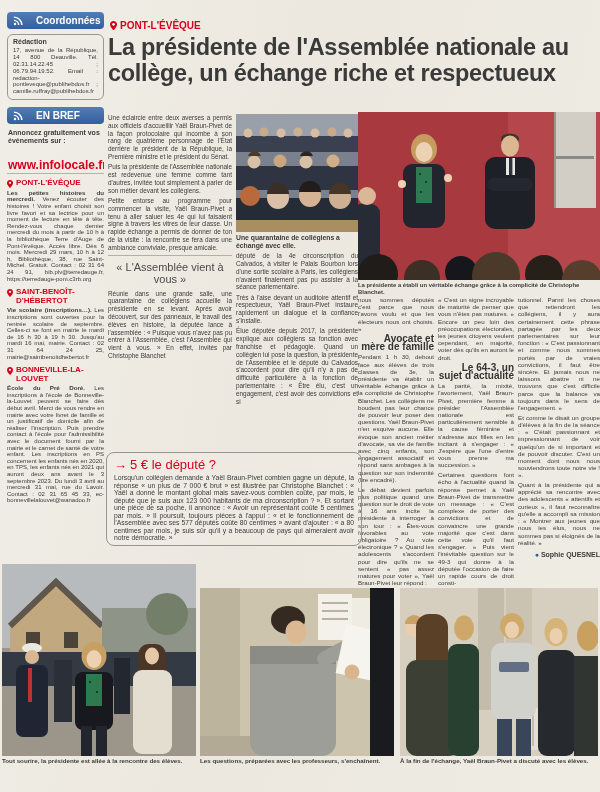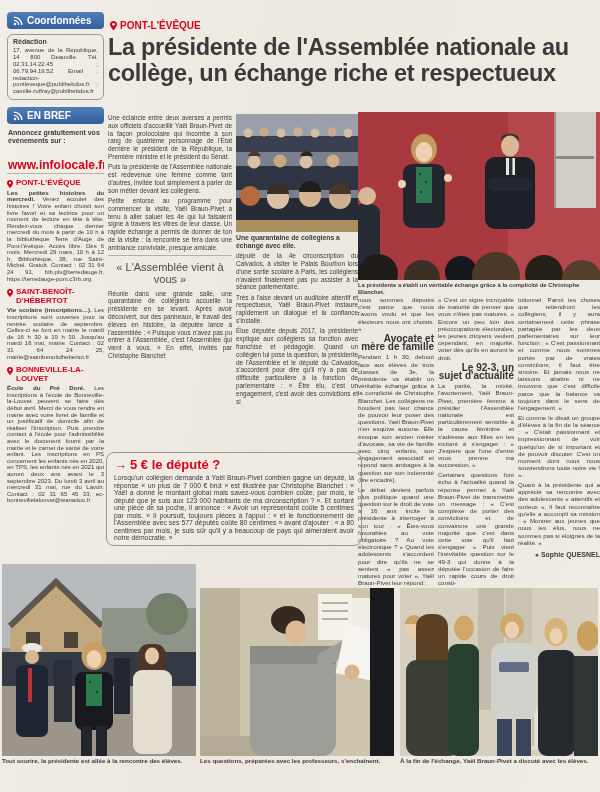--- a/index.html
+++ b/index.html
@@ -1,21 +1,21 @@
 <!DOCTYPE html>
 <html lang="fr"><head>
 <meta charset="utf-8">
 <style>
   html,body{margin:0;padding:0}
   .page{position:relative;width:600px;height:792px;overflow:hidden;
     background:linear-gradient(100deg,#f1eee7 0%,#ece8df 45%,#efece3 100%);
     font-family:"Liberation Sans",sans-serif;color:#3b3b3b}
   
   .sb{position:absolute;left:7px;top:12px;width:97px;height:548px;overflow:hidden}
-  .sb-bar{display:flex;align-items:center;gap:4px;background:linear-gradient(#527db6,#335f9e);
+  .sb-bar{display:flex;align-items:center;gap:13px;background:linear-gradient(#527db6,#335f9e);
     color:#fff;font-weight:bold;font-size:10px;padding:3px 6px;border-radius:4px;margin-bottom:5px}
   .sb-bar svg{width:10px;height:10px;flex:none}
   .sb-box{border:1px solid #9a988f;border-radius:6px;padding:4px 5px;font-size:6px;line-height:6.9px;
     text-align:justify;margin-bottom:7px}
   .sb-box b{font-size:7px;display:block;margin-bottom:1px}
   .promo{font-size:7px;line-height:8px;font-weight:bold;margin:2px 1px 4px}
   .promo .link{color:#d6001c;font-size:12px;display:block;margin-top:16px}
   .sb-rule{border-top:1px solid #b5b2aa;margin:3px 0 5px}
   .sb-sec{margin-bottom:6px}
   .sb-sec-h{display:flex;gap:3px;align-items:flex-start;color:#d6001c;font-weight:bold;
@@ -45,21 +45,21 @@
   .col3{font-size:6.2px;line-height:7.2px}
   #colC{left:358px;top:296px;width:76px;height:354px;overflow:hidden}
   #colD{left:438px;top:296px;width:76px;height:354px;overflow:hidden}
   #colE{left:518px;top:296px;width:82px;height:354px;overflow:hidden}
   .colsub{font-weight:bold;font-size:10px;line-height:8.2px;margin:3px 0 2px;text-align:right;color:#333}
   .byline{text-align:right;font-weight:bold;font-size:7px;margin-top:5px}
   .byline::before{content:"● ";color:#33609f;font-size:7px}
   
   .box{position:absolute;left:106px;top:452px;width:256px;height:94px;border:1px solid #97958d;
     border-radius:8px;padding:3px 7px;box-sizing:border-box;background:rgba(255,255,255,0.12)}
-  .box-title{color:#d6001c;font-weight:bold;font-size:13px;margin:1px 0 2px}
+  .box-title{color:#d6001c;font-weight:normal;font-size:13px;margin:1px 0 2px}
   .box-title .arr{margin-right:3px}
   .box p{font-size:6.8px;line-height:7.5px;text-align:justify;margin:0}
   
   .bph{position:absolute}
   #bp1{left:2px;top:564px;width:194px}
   #bp2{left:200px;top:588px;width:194px}
   #bp3{left:400px;top:588px;width:198px}
   .bph .cap{font-size:6.2px;line-height:6.8px;margin-top:2px}
 </style>
 </head>
@@ -217,21 +217,21 @@
 
   <div class="col col3" id="colC">
     <p>nous sommes députés c'est parce que nous l'avons voulu et que les électeurs nous ont choisis. »</p>
     <div class="colsub">Avocate et mère de famille</div>
     <p>Pendant 1 h 30, debout face aux élèves de trois classes de 3e, la présidente va établir un véritable échange grâce à la complicité de Christophe Blanchet. Les collégiens ne boudent pas leur chance de pouvoir leur poser des questions. Yaël Braun-Pivet n'en esquive aucune. Elle évoque son ancien métier d'avocate, sa vie de famille avec cinq enfants, son engagement associatif et répond sans ambages à la question sur son indemnité (lire encadré).</p>
     <p>Le débat devient parfois plus politique quand une question sur le droit de vote à 16 ans incite la présidente à interroger à son tour : « Êtes-vous favorables au vote obligatoire ? Au vote électronique ? » Quand les adolescents s'accordent pour dire qu'ils ne se sentent « pas assez matures pour voter », Yaël Braun-Pivet leur répond :</p>
   </div>
 
   <div class="col col3" id="colD">
     <p>« C'est un signe incroyable de maturité de penser que vous n'êtes pas matures. » Encore un peu loin des préoccupations électorales, les jeunes citoyens veulent cependant, en majorité, voter dès qu'ils en auront le droit.</p>
-    <div class="colsub">Le 92-3, un sujet d'actualité</div>
+    <div class="colsub">Le 64-3, un sujet d'actualité</div>
     <p>La parité, la mixité, l'avortement, Yaël Braun-Pivet, première femme à présider l'Assemblée nationale est particulièrement sensible à la cause féminine et s'adresse aux filles en les incitant à s'engager : « J'espère que l'une d'entre vous prenne ma succession. »</p>
     <p>Certaines questions font écho à l'actualité quand la réponse permet à Yaël Braun-Pivet de transmettre un message : « C'est complexe de porter des convictions et de convaincre une grande majorité que c'est dans cette voie qu'il faut s'engager. » Puis vient l'inévitable question sur le 49-3 qui donne à la députée l'occasion de faire un rapide cours de droit consti-</p>
   </div>
 
   <div class="col col3" id="colE">
     <p>tutionnel. Parmi les choses que retiendront les collégiens, il y aura certainement cette phrase partagée par les deux parlementaires sur leur fonction : « C'est passionnant et comme nous sommes portés par de vraies convictions, il faut être sincère. Et jamais nous ne laissons abattre ni ne trouvons que c'est difficile parce que la balance va toujours dans le sens de l'engagement. »</p>
     <p>Et comme le disait un groupe d'élèves à la fin de la séance : « C'était passionnant et impressionnant de voir quelqu'un de si important et de pouvoir discuter. C'est un moment dont nous nous souviendrons toute notre vie ! ».</p>
     <p>Quant à la présidente qui a apprécié sa rencontre avec des adolescents « attentifs et curieux », il faut reconnaître qu'elle a accompli sa mission : « Montrer aux jeunes que nous les élus, nous ne sommes pas si éloignés de la réalité. »</p>
     <div class="byline">Sophie QUESNEL</div>
   </div>

